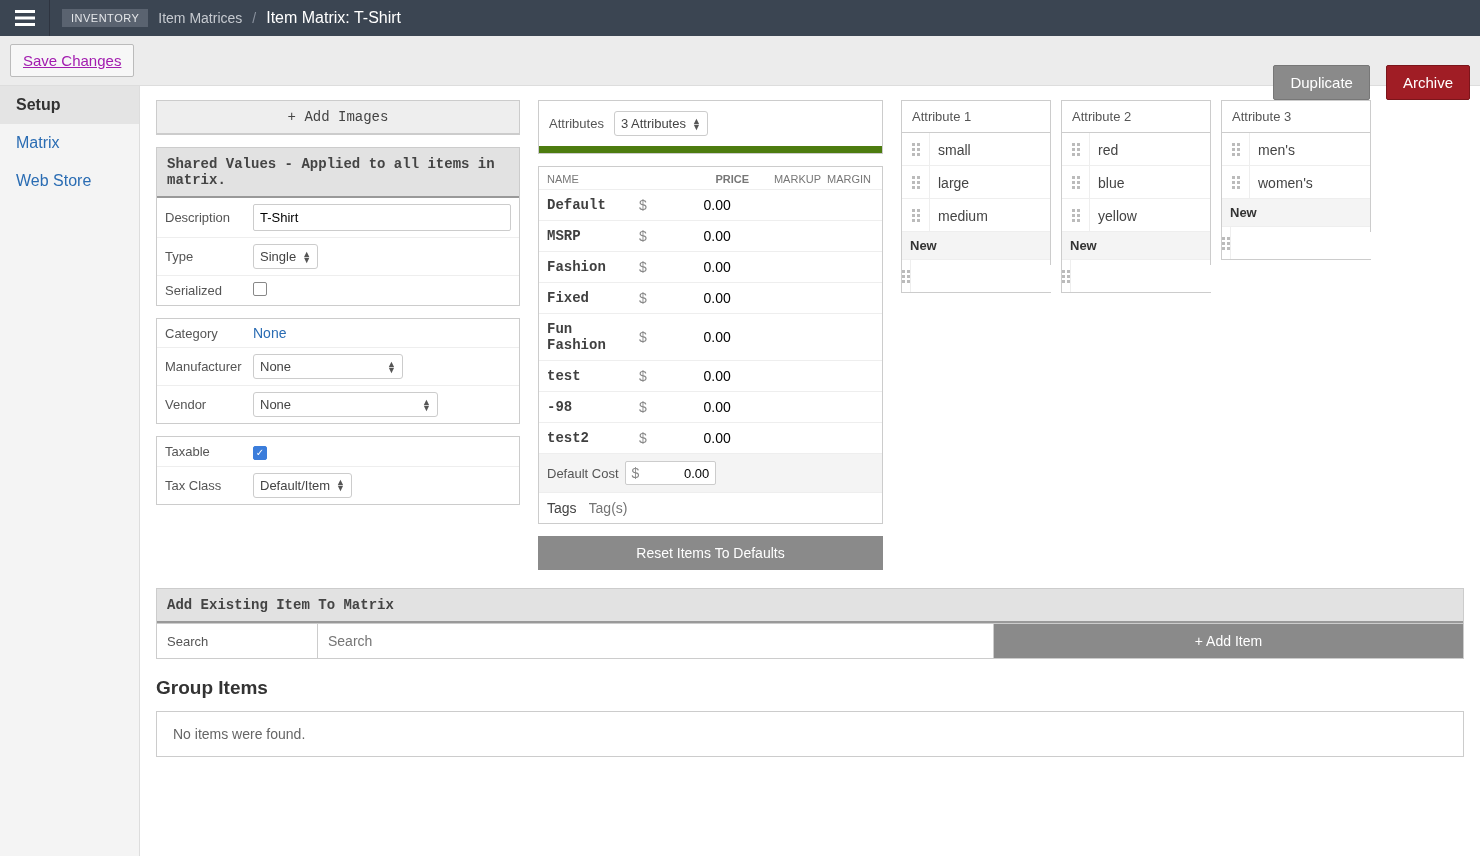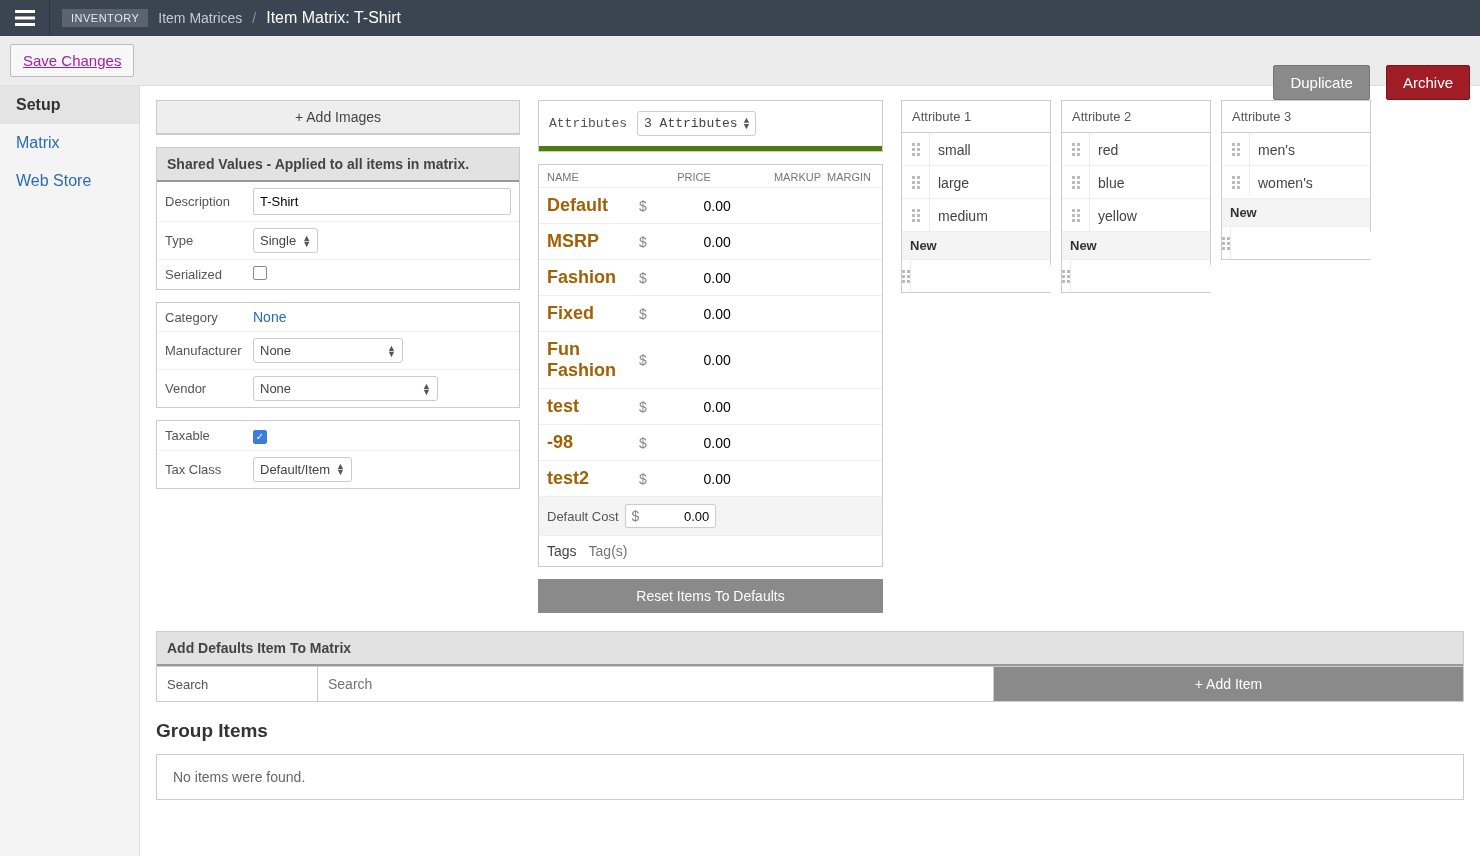--- a/index.html
+++ b/index.html
@@ -31,45 +31,45 @@
 .sidebar-item.link { color: #2a6cb3; }
 
 .main { flex: 1; padding: 14px 16px; }
 .cols { display: flex; gap: 18px; align-items: flex-start; }
 .col1 { width: 364px; }
 .col2 { width: 345px; }
 .attrs-row { display: flex; gap: 10px; }
 .attr-col { width: 150px; }
 
 .panel { border: 1px solid #ccc; background: #fff; margin-bottom: 12px; }
-.panel-head { background: #e2e2e2; border-bottom: 2px solid #999; padding: 8px 10px; font-size: 14px; font-weight: 600; color: #444; }
+.panel-head { background: #e2e2e2; border-bottom: 2px solid #999; padding: 8px 10px; font-size: 14px; font-weight: 600; color: #444; font-family: Liberation Mono, monospace; }
 .panel-head.light { background: #eee; border-bottom: 1px solid #ccc; font-weight: 400; text-align: center; }
 .panel-body { }
 .row { display: flex; align-items: center; border-bottom: 1px solid #eee; padding: 6px 8px; }
 .row:last-child { border-bottom: none; }
 .row-label { width: 88px; font-size: 13px; color: #555; }
 .row-value { flex: 1; }
 .text-input { width: 100%; border: 1px solid #ccc; padding: 5px 6px; font-size: 13px; border-radius: 2px; }
 .select { border: 1px solid #ccc; padding: 4px 6px; font-size: 13px; border-radius: 3px; background: #fff; cursor: pointer; position: relative; display: inline-flex; align-items: center; }
 .select-arrows { font-size: 9px; line-height: 6px; margin-left: 6px; color: #555; }
 .checkbox { width: 14px; height: 14px; border: 1px solid #888; display: inline-flex; align-items: center; justify-content: center; border-radius: 2px; }
 .checkbox.checked { background: #3b7ddb; border-color: #3b7ddb; }
 .checkbox.checked::after { content: "✓"; color: #fff; font-size: 10px; }
 .link-text { color: #2a6cb3; cursor: pointer; }
 
-.mt-label { display: flex; align-items: center; gap: 10px; padding: 10px 10px; border-bottom: 5px solid #4d7c0f; font-family: Liberation Mono, monospace; }
+.mt-label { display: flex; align-items: center; gap: 10px; padding: 10px 10px; border-bottom: 7px solid #4d7c0f; }
 
 .price-head { display: flex; font-size: 11px; color: #777; padding: 6px 0 4px 0; border-bottom: 1px solid #eee; }
 .price-head .ph-name { width: 100px; padding-left: 8px; }
-.price-head .ph-price { width: 110px; text-align: center; }
+.price-head .ph-price { width: 110px; text-align: right; font-weight: bold; }
 .price-head .ph-markup { flex: 1; text-align: right; padding-right: 6px; }
 .price-head .ph-margin { width: 55px; text-align: left; padding-right: 8px; }
 
 .price-row { display: flex; align-items: center; border-bottom: 1px solid #eee; padding: 7px 0; }
-.price-row .pr-name { width: 100px; padding-left: 8px; font-size: 18px; font-weight: 600; color: #a16207; }
+.price-row .pr-name { width: 100px; padding-left: 8px; font-size: 14px; font-weight: 600; color: #404040; font-family: Liberation Mono, monospace; }
 .price-row .pr-price { width: 110px; display: flex; align-items: center; gap: 4px; }
 .pr-dollar { color: #888; }
 .pr-input { border: none; text-align: right; width: 80px; font-size: 14px; }
 
 .cost-row { background: #f4f4f4; display: flex; align-items: center; padding: 7px 8px; gap: 6px; border-bottom: 1px solid #eee; }
 .cost-row .cost-label { font-size: 13px; color: #555; }
 .cost-input-wrap { display: flex; align-items: center; background: #fff; border: 1px solid #ccc; padding: 3px 6px; border-radius: 2px; }
 .cost-input { border: none; text-align: right; width: 70px; font-size: 13px; }
 
 .tags-row { display: flex; align-items: center; padding: 7px 8px; gap: 12px; }
@@ -460,21 +460,21 @@
                 </div>
                 <input style="">
               </div>
             </div>
           </div>
         </div>
     </div>
 
     <div class="full-section">
       <div class="panel" style="margin-bottom:0;">
-        <div class="panel-head">Add Defaults Item To Matrix</div>
+        <div class="panel-head">Add Existing Item To Matrix</div>
       </div>
       <div class="search-row">
         <div class="search-label">Search</div>
         <input class="search-input" placeholder="Search" style="">
         <div class="add-item-btn">+ Add Item</div>
       </div>
     </div>
 
     <div class="group-title">Group Items</div>
     <div class="no-items">No items were found.</div>

